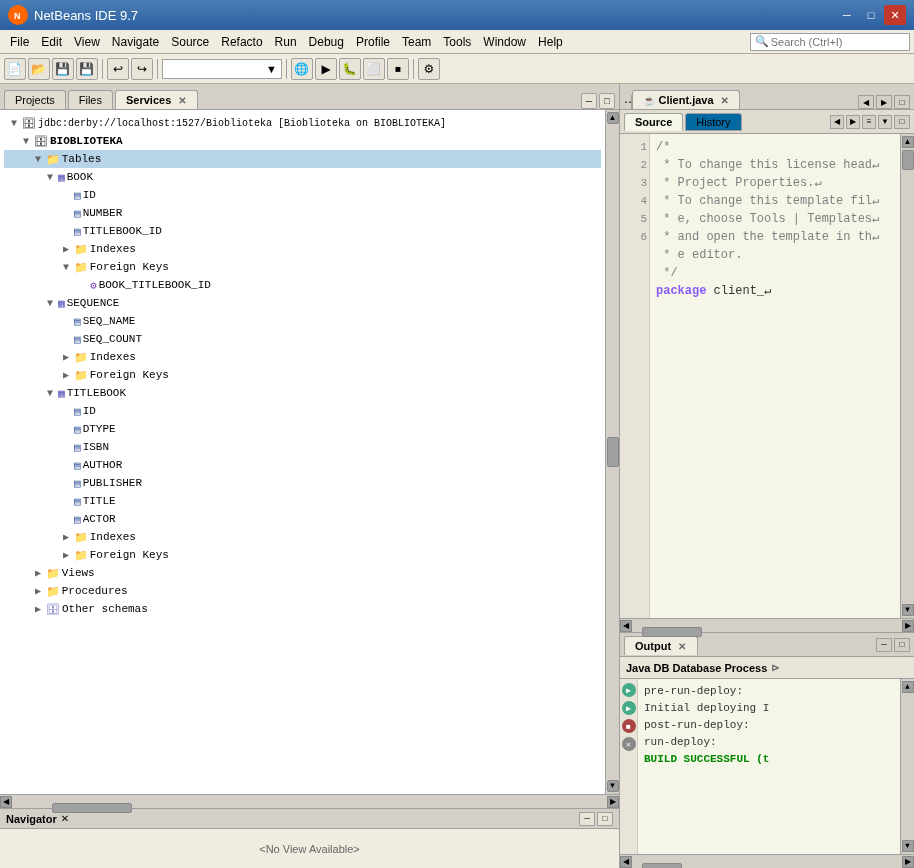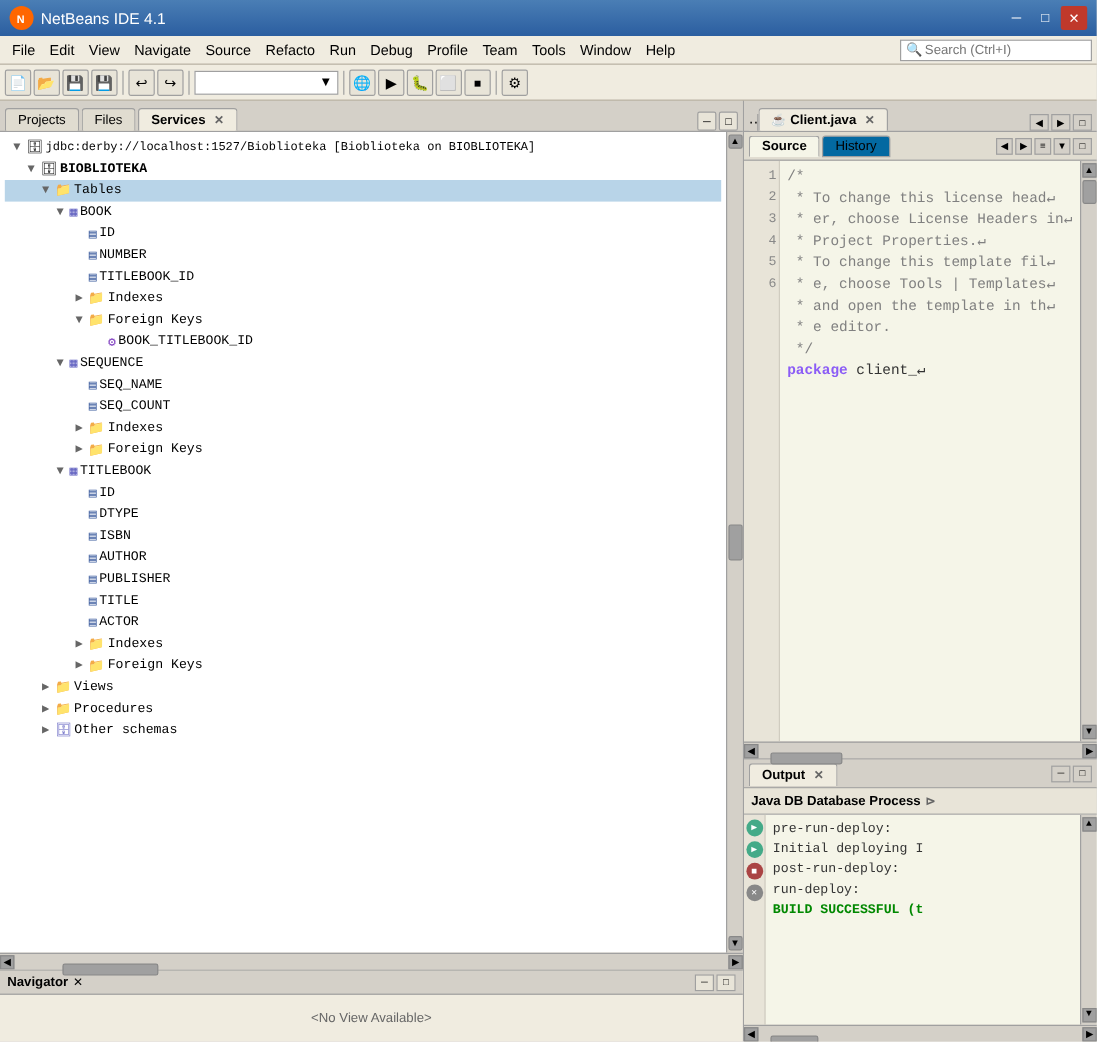--- a/index.html
+++ b/index.html
@@ -328,21 +328,21 @@
 </head>
 <body>
 
 <div id="title-bar">
   <div class="logo">
     <svg width="16" height="16" viewBox="0 0 16 16">
       <circle cx="8" cy="8" r="7" fill="#ff6600"></circle>
       <text x="4" y="12" font-size="9" fill="white" font-weight="bold">N</text>
     </svg>
   </div>
-  <span class="title-text">NetBeans IDE 4.1</span>
+  <span class="title-text">NetBeans IDE 9.7</span>
   <div class="win-controls">
     <div class="win-btn">─</div>
     <div class="win-btn">□</div>
     <div class="win-btn close">✕</div>
   </div>
 </div>
 
 <div id="menu-bar">
   <span class="menu-item">File</span>
   <span class="menu-item">Edit</span>
@@ -651,21 +651,20 @@
             <div>1</div>
             <div>2</div>
             <div>3</div>
             <div>4</div>
             <div>5</div>
             <div>6</div>
           </div>
           <div id="code-area">
             <div class="code-line code-comment">/*</div>
             <div class="code-line code-comment"> * To change this license head↵</div>
-            <div class="code-line code-comment"> * er, choose License Headers in↵</div>
             <div class="code-line code-comment"> * Project Properties.↵</div>
             <div class="code-line code-comment"> * To change this template fil↵</div>
             <div class="code-line code-comment"> * e, choose Tools | Templates↵</div>
             <div class="code-line code-comment"> * and open the template in th↵</div>
             <div class="code-line code-comment"> * e editor.</div>
             <div class="code-line code-comment"> */</div>
             <div class="code-line"><span class="code-keyword">package</span> client_↵</div>
           </div>
         </div>
 

